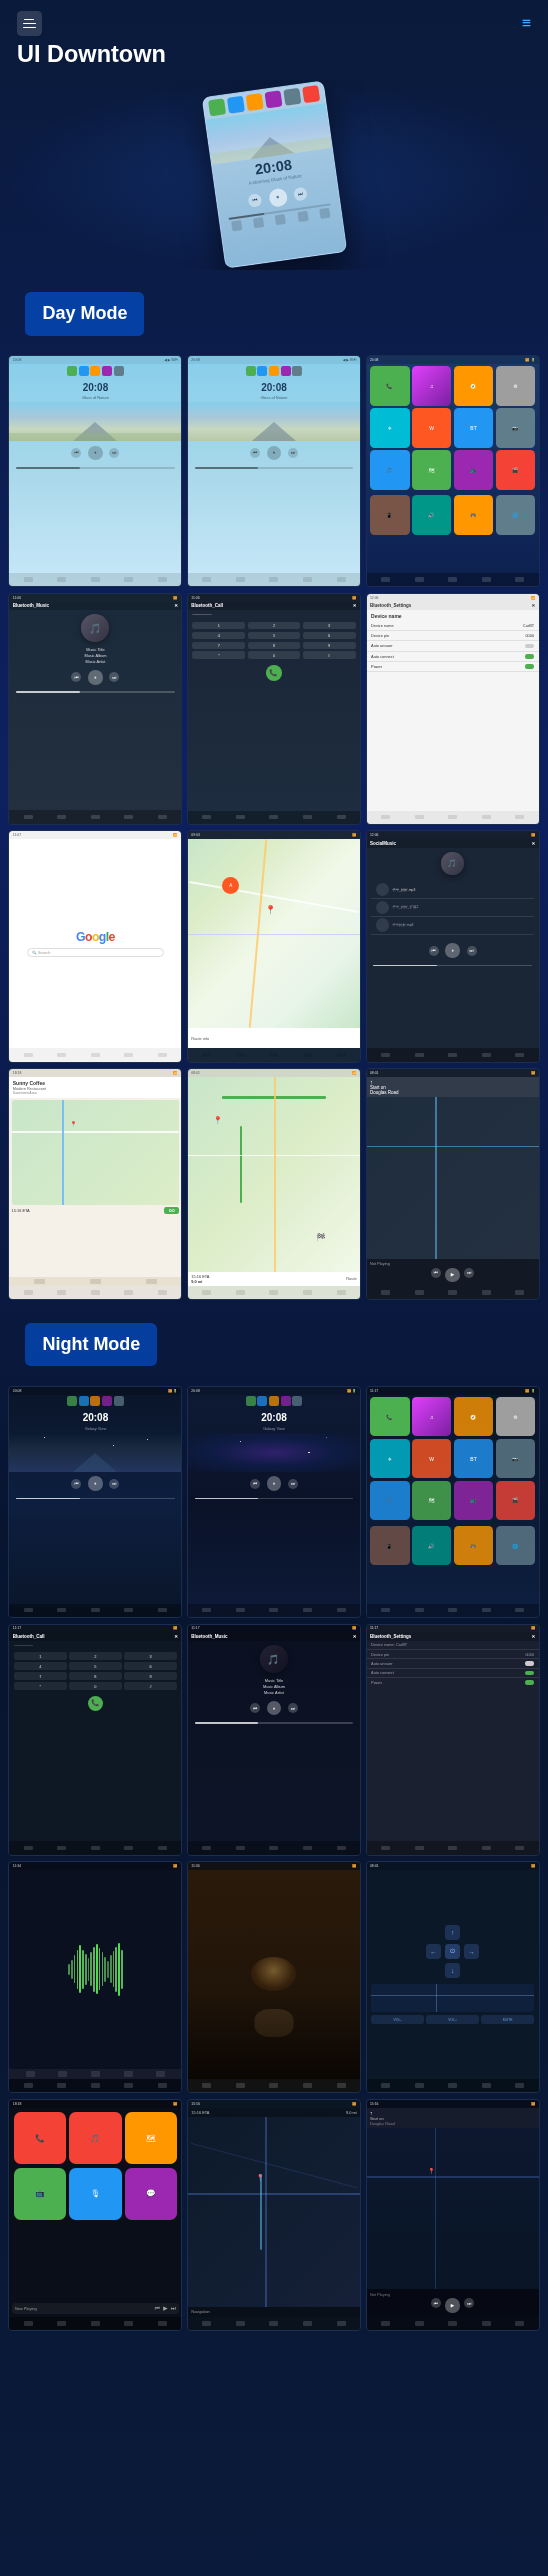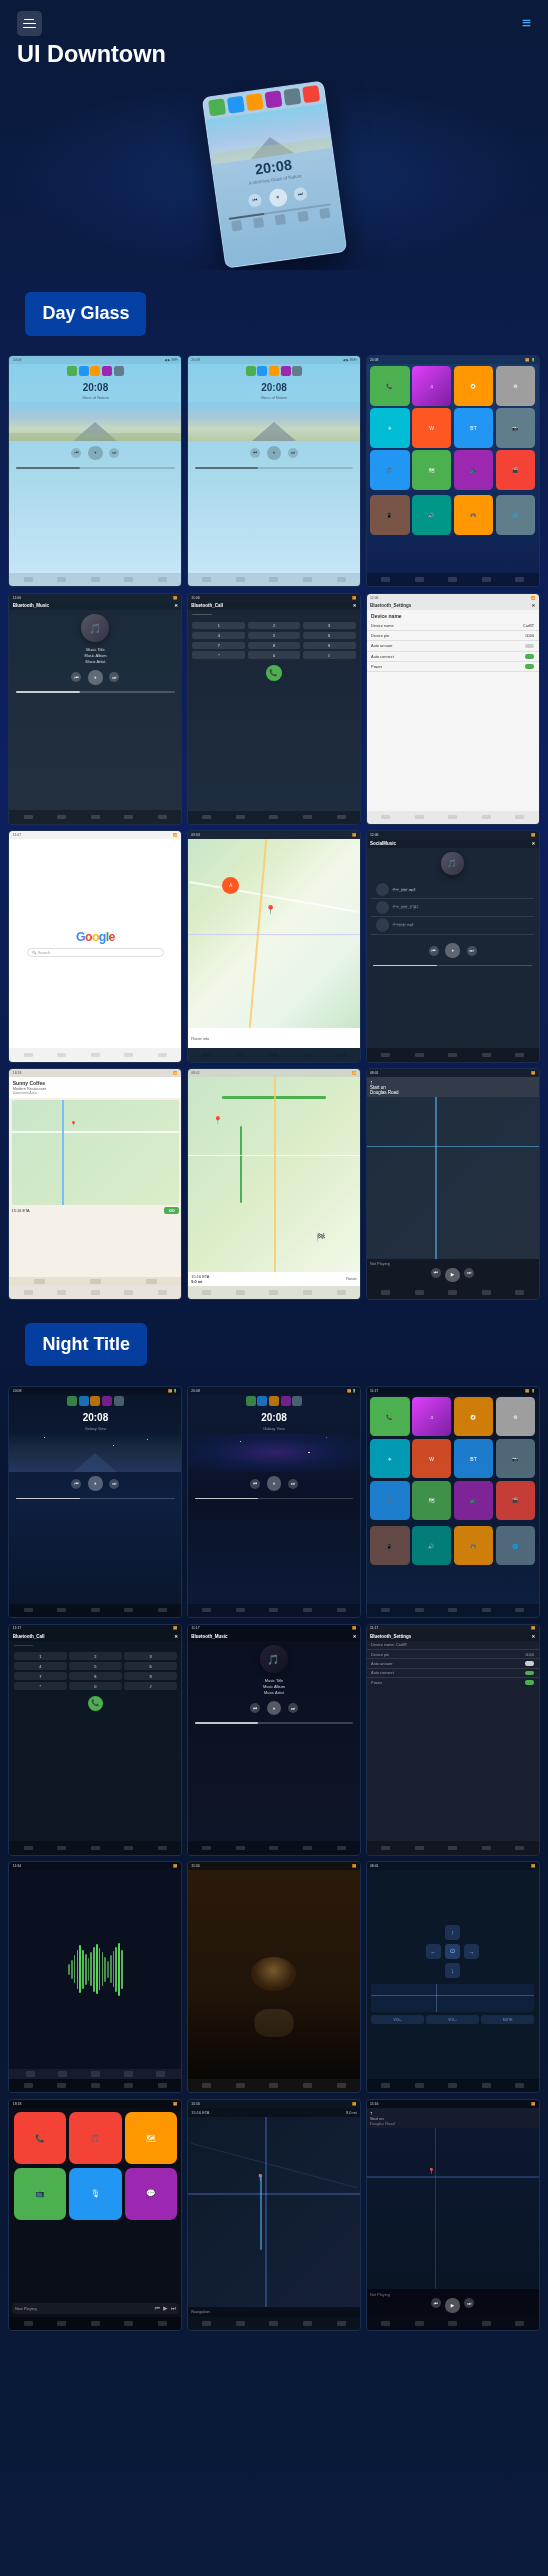--- a/index.html
+++ b/index.html
@@ -483,21 +483,21 @@
       <div class="tablet-bottom-icon"></div>
       <div class="tablet-bottom-icon"></div>
       <div class="tablet-bottom-icon"></div>
       <div class="tablet-bottom-icon"></div>
       <div class="tablet-bottom-icon"></div>
     </div>
   </div>
 </div>
 
 <div style="margin: 8.4px 0 8.4px 8.4px;">
-  <div class="mode-label">Day Glass</div>
+  <div class="mode-label">Day Mode</div>
 </div>
 
 <div class="screenshots-grid">
 
   <div class="screenshot">
     <div class="screenshot-inner screen-home-day" style="display:flex;flex-direction:column;">
       <div class="status-bar light-bar">
         <span>20:08</span>
           <span>◀ ▶ WiFi</span>
       </div>
@@ -925,21 +925,21 @@
           <div class="nav-dot"></div>
           <div class="nav-dot"></div>
         <div class="nav-dot"></div>
           <div class="nav-dot"></div>
       </div>
     </div>
   </div>
 </div>
 
 <div style="margin: 17px 0 8.4px 8.4px;">
-  <div class="mode-label">Night Title</div>
+  <div class="mode-label">Night Mode</div>
 </div>
 
 <div class="screenshots-grid">
 
   <div class="screenshot">
     <div class="screenshot-inner screen-home-night" style="display:flex;flex-direction:column;">
       <div class="status-bar dark">
         <span>20:08</span>
           <span>📶 🔋</span>
       </div>

